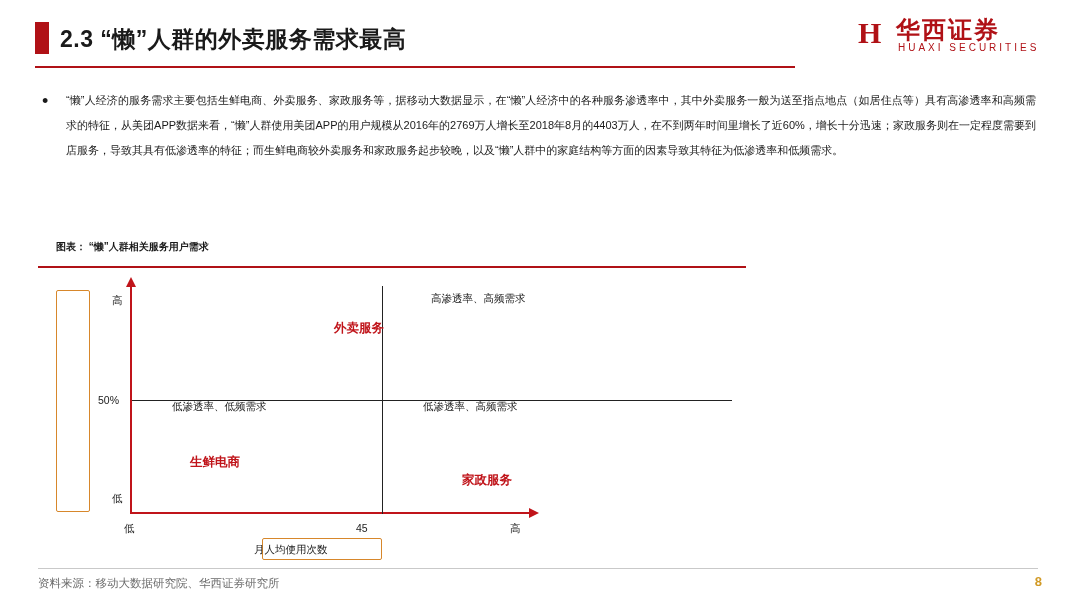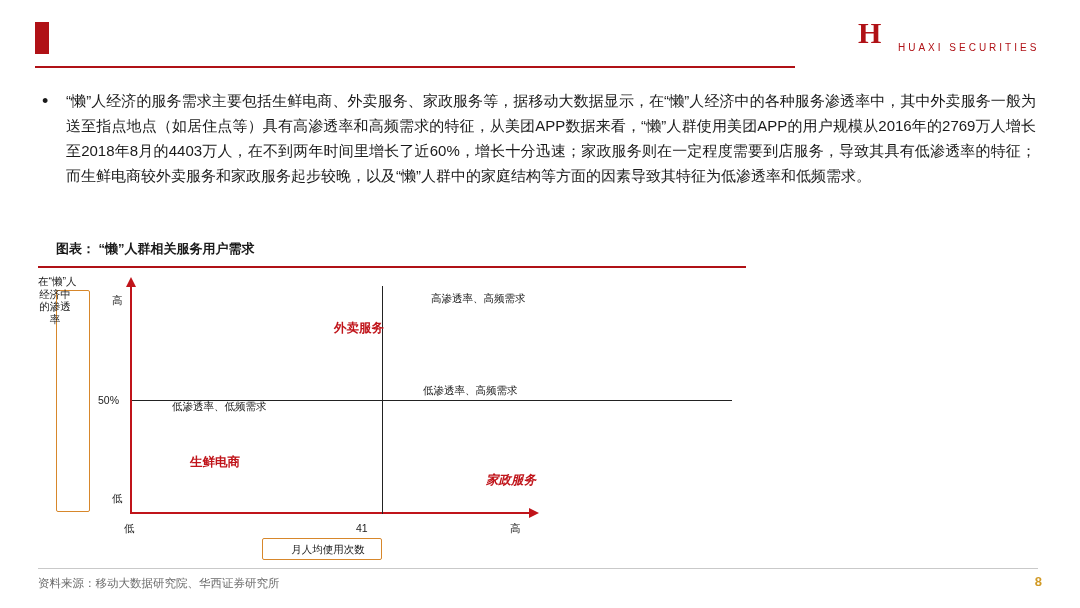--- a/index.html
+++ b/index.html
@@ -88,33 +88,33 @@
     top: 92px;
     font-size: 18px;
     color: #1a1a1a;
     line-height: 1;
   }
   .paragraph {
     position: absolute;
     left: 66px;
     top: 88px;
     width: 970px;
-    font-size: 15px;
+    font-size: 11px;
     line-height: 25px;
     color: #1a1a1a;
     text-align: justify;
     text-justify: inter-ideograph;
   }
 
   
   .fig-title {
     position: absolute;
     left: 56px;
     top: 240px;
-    font-size: 13px;
+    font-size: 10px;
     font-weight: bold;
     color: #1a1a1a;
     white-space: nowrap;
   }
   .fig-title-rule {
     position: absolute;
     left: 38px;
     top: 266px;
     width: 708px;
     height: 1.5px;
@@ -218,48 +218,48 @@
   .tick-gao-right { left: 472px; top: 250px; }
 
   .quad-note {
     position: absolute;
     font-size: 10.5px;
     color: #1a1a1a;
     white-space: nowrap;
   }
   .note-tr { left: 385px; top: 20px; margin-left: 8px; }
   .note-bl { left: 102px; top: 128px; margin-left: 32px; }
-  .note-br { left: 385px; top: 112px; }
+  .note-br { left: 385px; top: 128px; }
 
   .series-label {
     position: absolute;
     font-size: 12.5px;
     font-weight: bold;
     color: #c0141a;
     white-space: nowrap;
   }
   .lab-waimai { left: 296px; top: 42px; margin-top: 6px; }
   .lab-shengxian { left: 152px; top: 182px; }
-  .lab-jiazheng { left: 448px; top: 200px; font-style: italic; }
+  .lab-jiazheng { left: 424px; top: 200px; }
 
   .xlabel-box {
     position: absolute;
     left: 224px;
     top: 266px;
     width: 120px;
     height: 22px;
     border: 1.4px solid #d7872b;
     border-radius: 2px;
   }
   .xlabel-text {
     position: absolute;
-    left: 230px;
+    left: 216px;
     top: 271px;
     width: 120px;
-    text-align: center;
+    text-align: left;
     font-size: 10.5px;
     color: #1a1a1a;
     white-space: nowrap;
   }
 
   
   .footer-rule {
     position: absolute;
     left: 38px;
     top: 568px;
@@ -283,49 +283,50 @@
     font-size: 13px;
     color: #d19a26;
     font-weight: bold;
   }
 </style>
 </head>
 <body>
 
 <div class="header">
   <div class="header-redbar"></div>
+  <div class="header-title">2.3 “懒”人群的外卖服务需求最高</div>
   <div class="header-rule"></div>
 
   <div class="logo">
     <div class="logo-h">H</div>
+    <div class="logo-cn">华西证券</div>
     <div class="logo-en">HUAXI SECURITIES</div>
   </div>
 </div>
 
 <div class="bullet-dot">•</div>
 <div class="paragraph">“懒”人经济的服务需求主要包括生鲜电商、外卖服务、家政服务等，据移动大数据显示，在“懒”人经济中的各种服务渗透率中，其中外卖服务一般为送至指点地点（如居住点等）具有高渗透率和高频需求的特征，从美团APP数据来看，“懒”人群使用美团APP的用户规模从2016年的2769万人增长至2018年8月的4403万人，在不到两年时间里增长了近60%，增长十分迅速；家政服务则在一定程度需要到店服务，导致其具有低渗透率的特征；而生鲜电商较外卖服务和家政服务起步较晚，以及“懒”人群中的家庭结构等方面的因素导致其特征为低渗透率和低频需求。</div>
 
 <div class="fig-title">图表： “懒”人群相关服务用户需求</div>
 <div class="fig-title-rule"></div>
 
 <div class="chart">
   <div class="ylabel-box"></div>
-  <div class="ylabel-text">在“懒”人经济中的渗透率</div>
 
   <div class="axis-v"></div>
   <div class="axis-h"></div>
   <div class="div-h"></div>
   <div class="div-v"></div>
 
   <div class="tick tick-gao-top">高</div>
   <div class="tick tick-50">50%</div>
   <div class="tick tick-di-left">低</div>
 
   <div class="tick tick-di-bottom">低</div>
-  <div class="tick tick-25">41</div>
+  <div class="tick tick-25">45</div>
   <div class="tick tick-gao-right">高</div>
 
   <div class="quad-note note-tr">高渗透率、高频需求</div>
   <div class="quad-note note-bl">低渗透率、低频需求</div>
   <div class="quad-note note-br">低渗透率、高频需求</div>
 
   <div class="series-label lab-waimai">外卖服务</div>
   <div class="series-label lab-shengxian">生鲜电商</div>
   <div class="series-label lab-jiazheng">家政服务</div>
 

